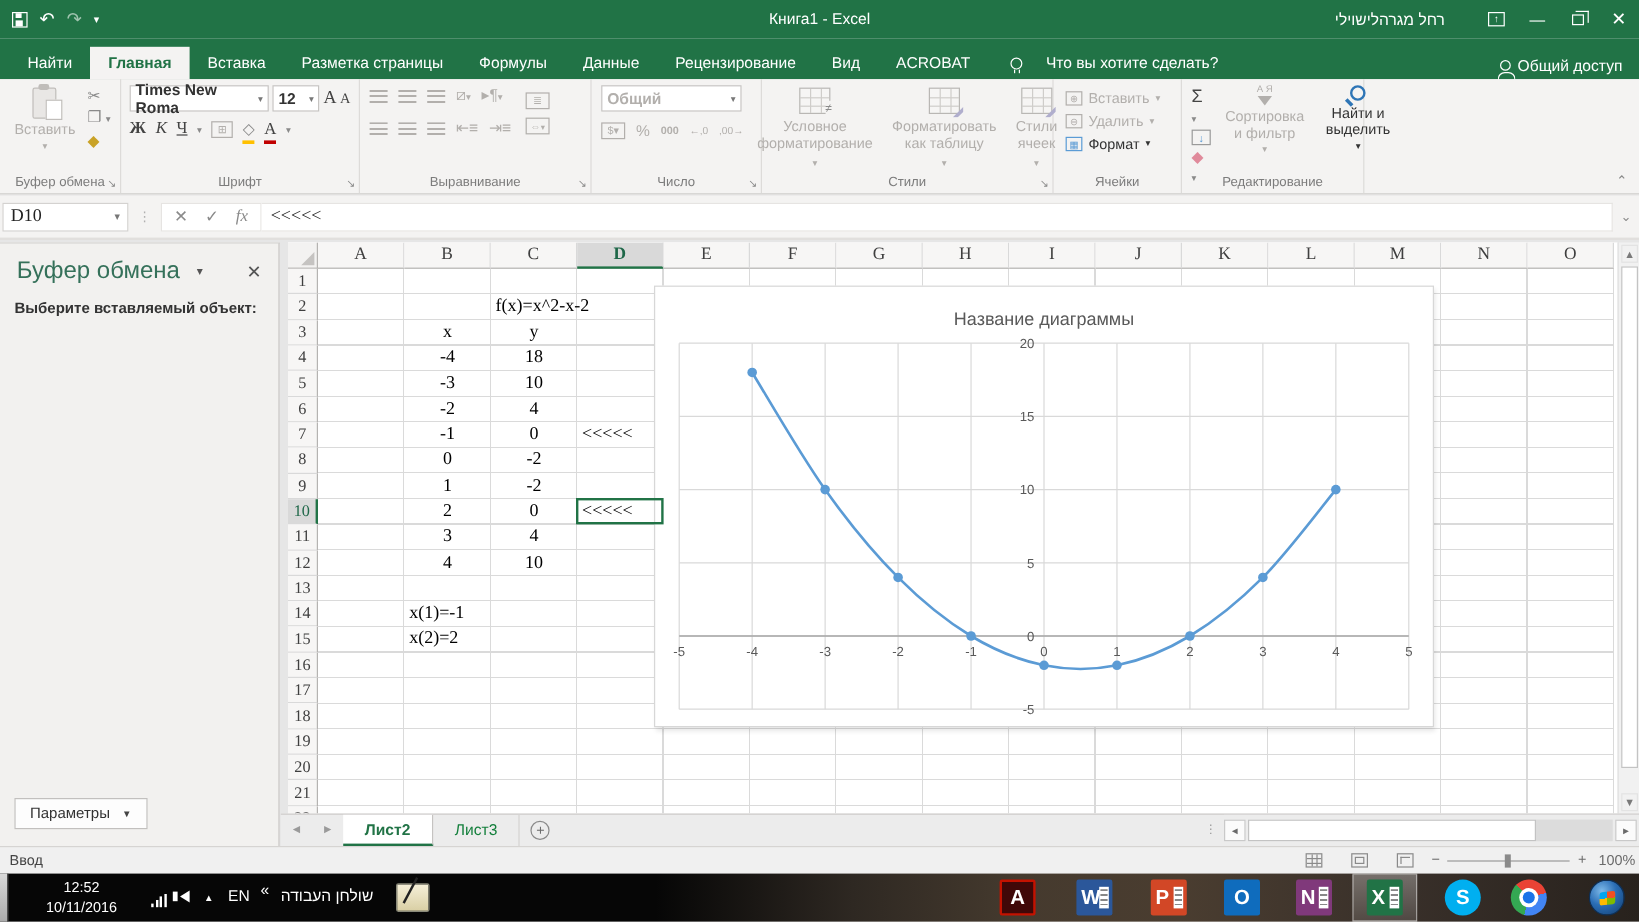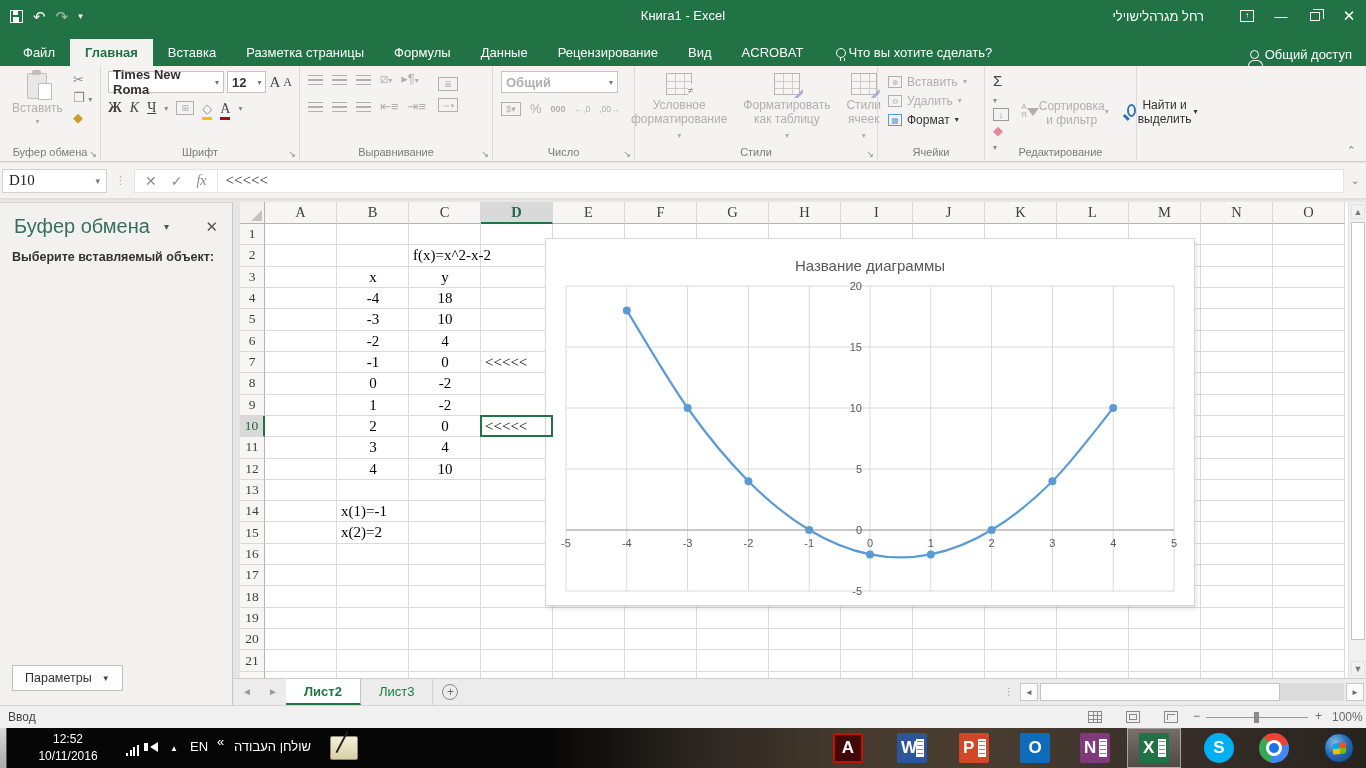--- a/index.html
+++ b/index.html
@@ -20,21 +20,21 @@
   .winbtn { width:34px; height:32px; display:flex; align-items:center; justify-content:center; font-size:13px; color:#fff; cursor:pointer; }
   .ribopts { width:14px; height:12px; border:1px solid #fff; position:relative; font-size:8px; text-align:center; line-height:10px; }
   .restore-glyph { width:10px; height:9px; border:1px solid #fff; position:relative; }
   .restore-glyph::before { content:""; position:absolute; left:2px; top:-4px; width:10px; height:9px; border:1px solid #fff; border-bottom:none; border-left:none; }
 
   
   #tabrow { position:absolute; left:0; top:32px; width:1366px; height:34px; background:#217346; }
   .rtabs { position:absolute; left:8px; bottom:0; display:flex; align-items:flex-end; }
   .rtab { padding:0 15px; height:27px; line-height:27px; font-size:13px; color:#fff; cursor:pointer; white-space:nowrap; }
   .rtab.active { background:#f4f3f2; color:#217346; font-weight:bold; }
-  .tellme { display:flex; align-items:center; gap:2px; color:#fff; font-size:13px; margin-left:18px; height:27px; cursor:pointer; }
+  .tellme { display:flex; align-items:center; gap:20px; color:#fff; font-size:13px; margin-left:18px; height:27px; cursor:pointer; }
   .bulb { width:10px; height:10px; border:1.2px solid #fff; border-radius:50%; position:relative; }
   .bulb::after { content:""; position:absolute; left:2.5px; top:9px; width:3px; height:3px; border-left:1px solid #fff; border-right:1px solid #fff; }
   #share { position:absolute; right:14px; bottom:4px; color:#fff; font-size:13px; display:flex; gap:6px; align-items:center; cursor:pointer; }
   .person { width:9px; height:9px; border:1.2px solid #fff; border-radius:50%; position:relative; display:inline-block; }
   .person::after { content:""; position:absolute; left:-3px; top:9px; width:13px; height:6px; border:1.2px solid #fff; border-bottom:none; border-radius:6px 6px 0 0; }
 
   
   #ribbon { position:absolute; left:0; top:66px; width:1366px; height:96px; background:#f4f3f2; border-bottom:1px solid #d2d0ce; display:flex; }
   .rgroup { position:relative; height:100%; border-right:1px solid #dddbd9; flex:none; }
   .grp-label { position:absolute; bottom:3px; left:0; right:0; text-align:center; font-size:11px; color:#7c7c7c; white-space:nowrap; }
@@ -63,21 +63,21 @@
   .minigrid { width:26px; height:22px; border:1px solid #b9b7b4; background:
       linear-gradient(#cfcdca 0 0) 0 7px/100% 1px no-repeat,
       linear-gradient(#cfcdca 0 0) 0 14px/100% 1px no-repeat,
       linear-gradient(#cfcdca 0 0) 8px 0/1px 100% no-repeat,
       linear-gradient(#cfcdca 0 0) 17px 0/1px 100% no-repeat,#f6f5f4; position:relative; }
   .minigrid.b::after { content:"≠"; position:absolute; right:-2px; bottom:-4px; font-size:10px; color:#8a8a8a; background:#f4f3f2; }
   .minigrid.brush::after { content:""; position:absolute; right:-4px; bottom:-4px; width:9px; height:9px; background:#b0aecd; clip-path:polygon(0 100%,100% 0,100% 45%,45% 100%); }
   .cellsrow { display:flex; align-items:center; gap:5px; font-size:12px; height:19px; cursor:pointer; white-space:nowrap; }
   .cellsrow .cgi { width:14px; height:12px; border:1px solid #b2afac; font-size:8px; line-height:11px; text-align:center; color:#b2afac; }
   .edit-col { display:flex; flex-direction:column; gap:2px; padding-top:2px; }
-  .edit-btn { display:flex; align-items:center; font-size:12px; line-height:14px; text-align:center; padding:1px 6px; }
+  .edit-btn { display:flex; flex-direction:column; align-items:center; font-size:12px; line-height:14px; text-align:center; padding:1px 6px; }
   .magnifier { width:13px; height:13px; border:2.5px solid #2e75b6; border-radius:50%; position:relative; margin-bottom:3px; }
   .magnifier::after { content:""; position:absolute; left:-6px; bottom:-4px; width:7px; height:2.5px; background:#2e75b6; transform:rotate(45deg); }
   .sortAZ { font-size:8px; line-height:8px; color:#b2afac; text-align:center; margin-bottom:1px; }
   .funnel { width:0; height:0; border-left:6px solid transparent; border-right:6px solid transparent; border-top:8px solid #b2afac; display:inline-block; }
   #ribbon-collapse { position:absolute; right:10px; bottom:4px; color:#8a8a8a; font-size:11px; cursor:pointer; }
 
   
   #formulabar { position:absolute; left:0; top:163px; width:1366px; height:37px; background:#f4f3f2; border-bottom:2px solid #e1dfdd; display:flex; align-items:center; }
   #namebox { width:105px; height:24px; margin-left:2px; background:#fff; border:1px solid #d4d2d0; display:flex; align-items:center; font-family:"Liberation Serif","DejaVu Serif",serif; font-size:15px; padding:0 6px; color:#222; }
   #namebox .arr { margin-left:auto; font-size:9px; color:#777; }
@@ -202,21 +202,21 @@
     <span class="winbtn">—</span>
     <span class="winbtn">
         <span class="restore-glyph"></span>
       </span>
     <span class="winbtn" style="font-size:15px">✕</span>
   </div>
 </div>
 
 <div id="tabrow">
   <div class="rtabs">
-    <span class="rtab">Файл</span>
+    <span class="rtab">Найти</span>
     <span class="rtab active">Главная</span>
     <span class="rtab">Вставка</span>
     <span class="rtab">Разметка страницы</span>
     <span class="rtab">Формулы</span>
     <span class="rtab">Данные</span>
     <span class="rtab">Рецензирование</span>
     <span class="rtab">Вид</span>
     <span class="rtab">ACROBAT</span>
     <span class="tellme">
       <span class="bulb"></span>

